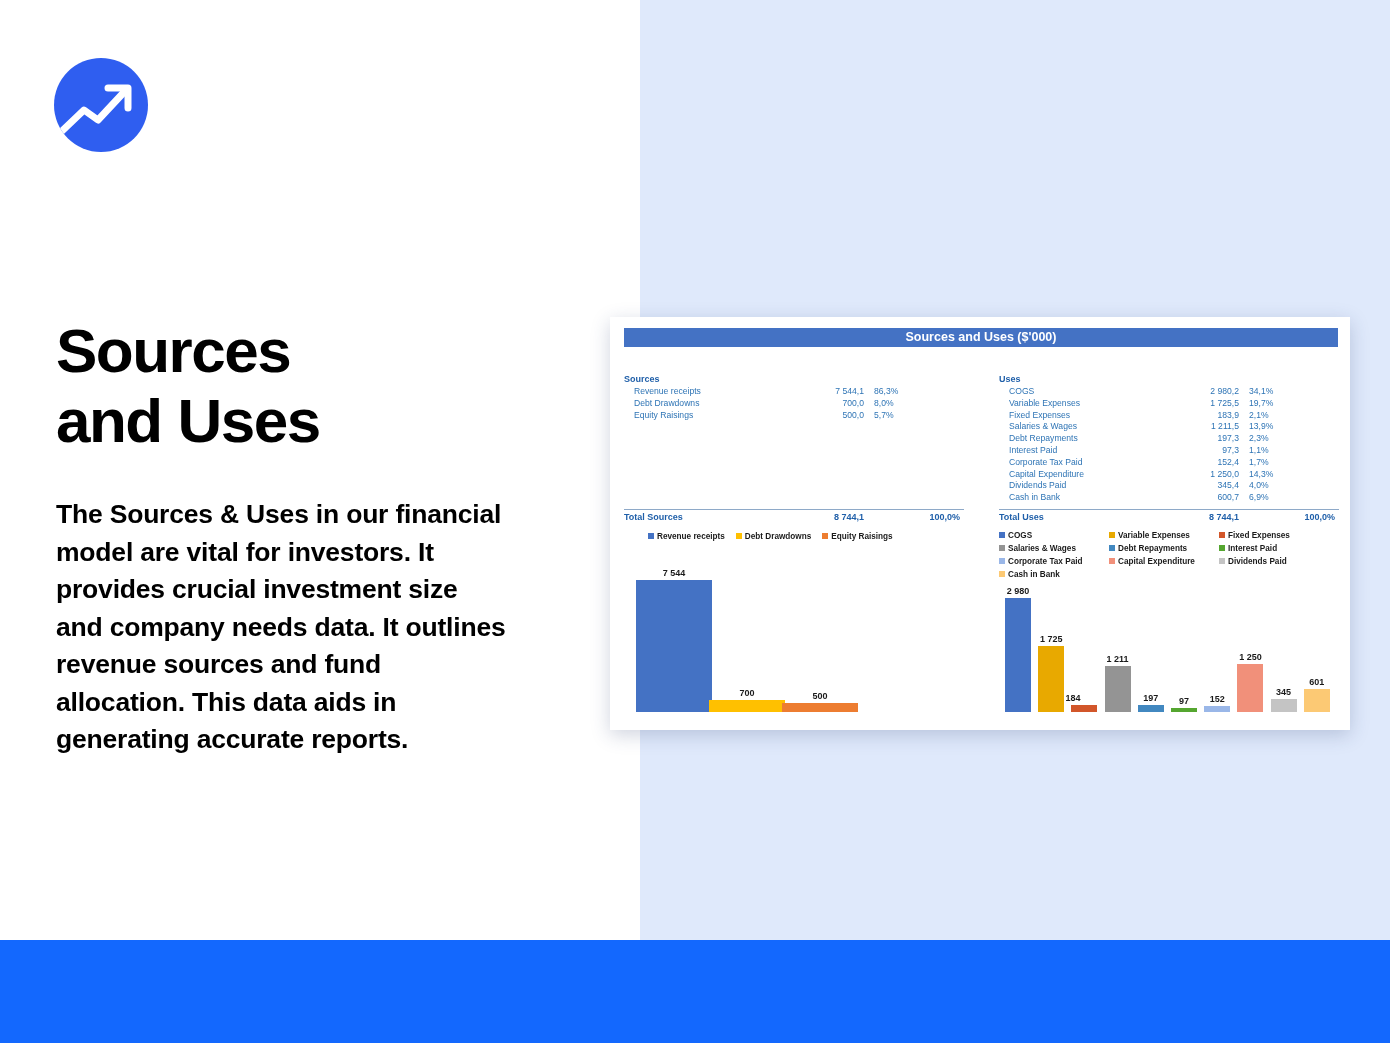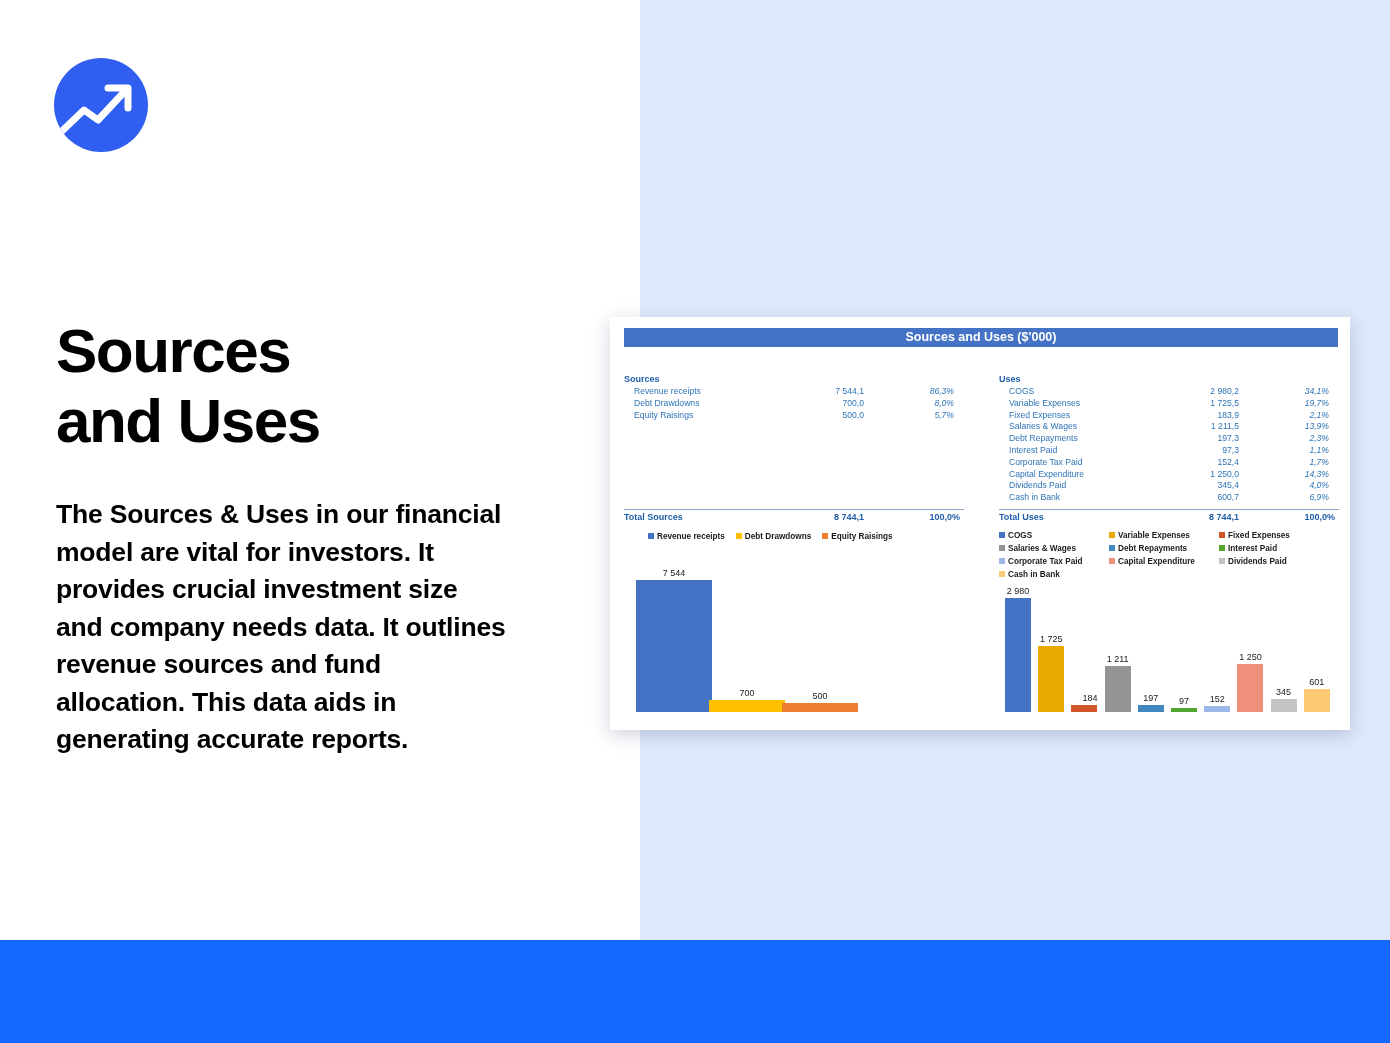--- a/index.html
+++ b/index.html
@@ -84,21 +84,21 @@
     font-size:8.6px;color:#2e74b5;
   }
   #sources-table{left:14px;}
   #uses-table{left:389px;}
   .tbl-head{
     font-weight:bold;font-size:9px;color:#1f5fa9;height:13px;line-height:13px;
   }
   .tbl-row{height:11.8px;line-height:11.8px;position:relative;}
   .tbl-row .c-label{position:absolute;left:10px;}
   .tbl-row .c-val{position:absolute;left:150px;width:90px;text-align:right;}
-  .tbl-row .c-pct{position:absolute;left:250px;width:80px;text-align:right;font-style:italic;}
+  .tbl-row .c-pct{position:absolute;left:250px;width:80px;text-align:left;}
   .tbl-total{
     position:absolute;width:340px;height:14px;line-height:14px;
     border-top:1.1px solid #8ea9c8;font-weight:bold;font-size:9px;color:#1f5fa9;
   }
   .tbl-total .c-label{position:absolute;left:0px;}
   .tbl-total .c-val{position:absolute;left:150px;width:90px;text-align:right;}
   .tbl-total .c-pct{position:absolute;left:256px;width:80px;text-align:right;}
   #sources-total{left:14px;top:192px;}
   #uses-total{left:389px;top:192px;}
   
@@ -113,21 +113,21 @@
   #legend-uses{left:389px;top:214px;width:345px;}
   #legend-uses .legend-row{height:13px;}
   #legend-uses .legend-item{width:110px;margin-right:0;}
   
   .chart{position:absolute;bottom:0;}
   #chart-sources{left:14px;top:238px;width:330px;height:175px;}
   #chart-uses{left:389px;top:238px;width:345px;height:175px;}
   .plot{position:absolute;left:0;right:0;top:0;bottom:0;}
   .bar{position:absolute;bottom:18px;}
   .bar-label{
-    position:absolute;font-size:9px;font-weight:normal;color:#1a1a1a;
+    position:absolute;font-size:9px;font-weight:bold;color:#1a1a1a;
     text-align:center;white-space:nowrap;
   }
 </style>
 </head>
 <body>
 
 <div id="bg-left-panel"></div>
 <div id="bg-right-panel"></div>
 <div id="footer-bar"></div>
 
@@ -260,21 +260,21 @@
         <div class="bar-label" style="left: 150px; width: 92px; bottom: 28.75px;">500</div>
       </div>
   </div>
   <div id="chart-uses" class="chart">
     <div class="plot">
         <div class="bar" style="left: 6px; width: 26px; height: 113.612px; background: rgb(68, 114, 196);"></div>
         <div class="bar-label" style="left: -2px; width: 42px; bottom: 133.613px;">2 980</div>
         <div class="bar" style="left: 39.2px; width: 26px; height: 65.7656px; background: rgb(232, 169, 0);"></div>
         <div class="bar-label" style="left: 31.2px; width: 42px; bottom: 85.7656px;">1 725</div>
         <div class="bar" style="left: 72.4px; width: 26px; height: 7.015px; background: rgb(210, 86, 42);"></div>
-        <div class="bar-label" style="left: 70px; width: 42px; bottom: 27.015px;">184</div>
+        <div class="bar-label" style="left: 53px; width: 42px; bottom: 27.015px;">184</div>
         <div class="bar" style="left: 105.6px; width: 26px; height: 46.1694px; background: rgb(148, 148, 148);"></div>
         <div class="bar-label" style="left: 97.6px; width: 42px; bottom: 66.1694px;">1 211</div>
         <div class="bar" style="left: 138.8px; width: 26px; height: 7.51063px; background: rgb(66, 136, 192);"></div>
         <div class="bar-label" style="left: 130.8px; width: 42px; bottom: 27.5106px;">197</div>
         <div class="bar" style="left: 172px; width: 26px; height: 3.69813px; background: rgb(85, 166, 48);"></div>
         <div class="bar-label" style="left: 164px; width: 42px; bottom: 23.6981px;">97</div>
         <div class="bar" style="left: 205.2px; width: 26px; height: 5.795px; background: rgb(154, 183, 232);"></div>
         <div class="bar-label" style="left: 197.2px; width: 42px; bottom: 25.795px;">152</div>
         <div class="bar" style="left: 238.4px; width: 26px; height: 47.6562px; background: rgb(241, 144, 122);"></div>
         <div class="bar-label" style="left: 230.4px; width: 42px; bottom: 67.6562px;">1 250</div>

